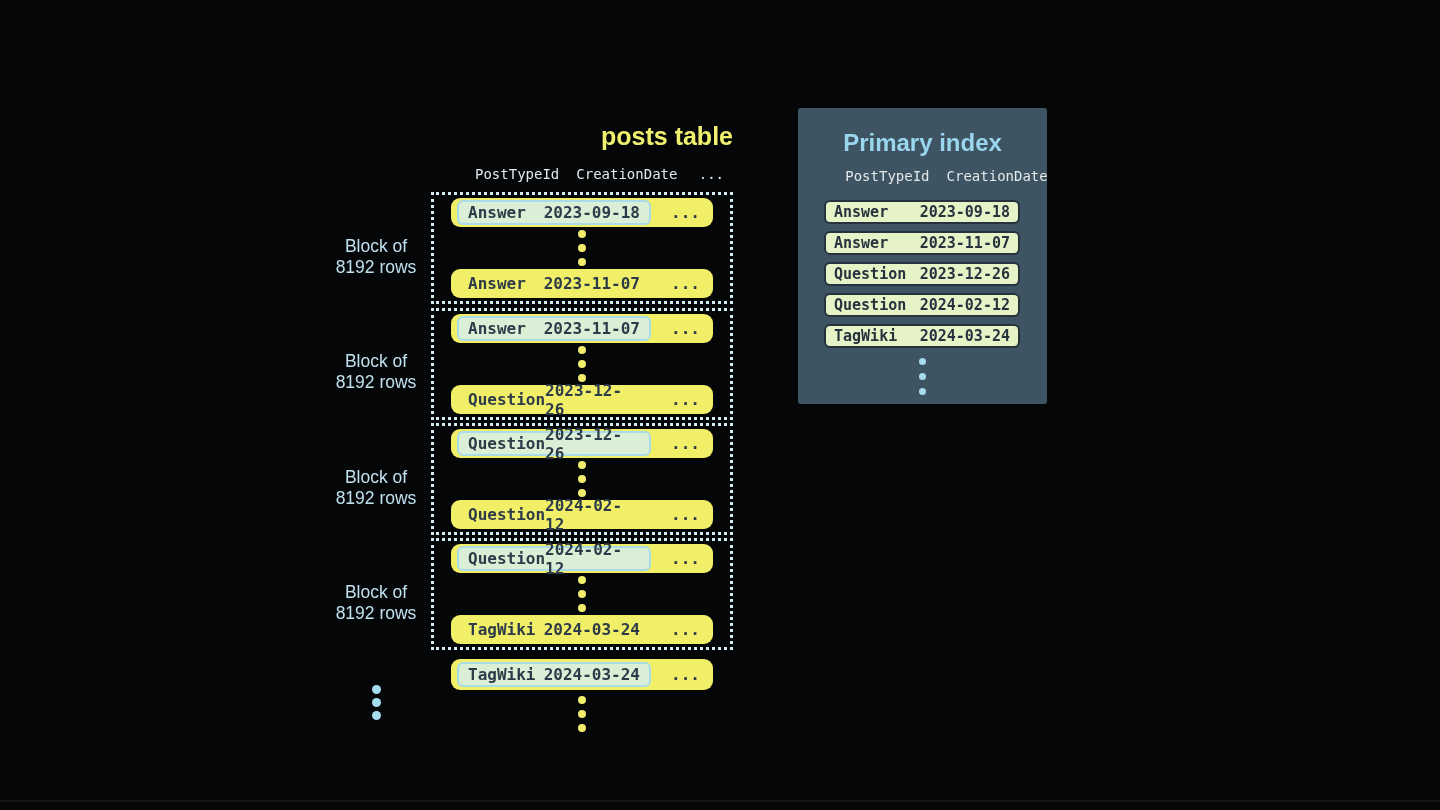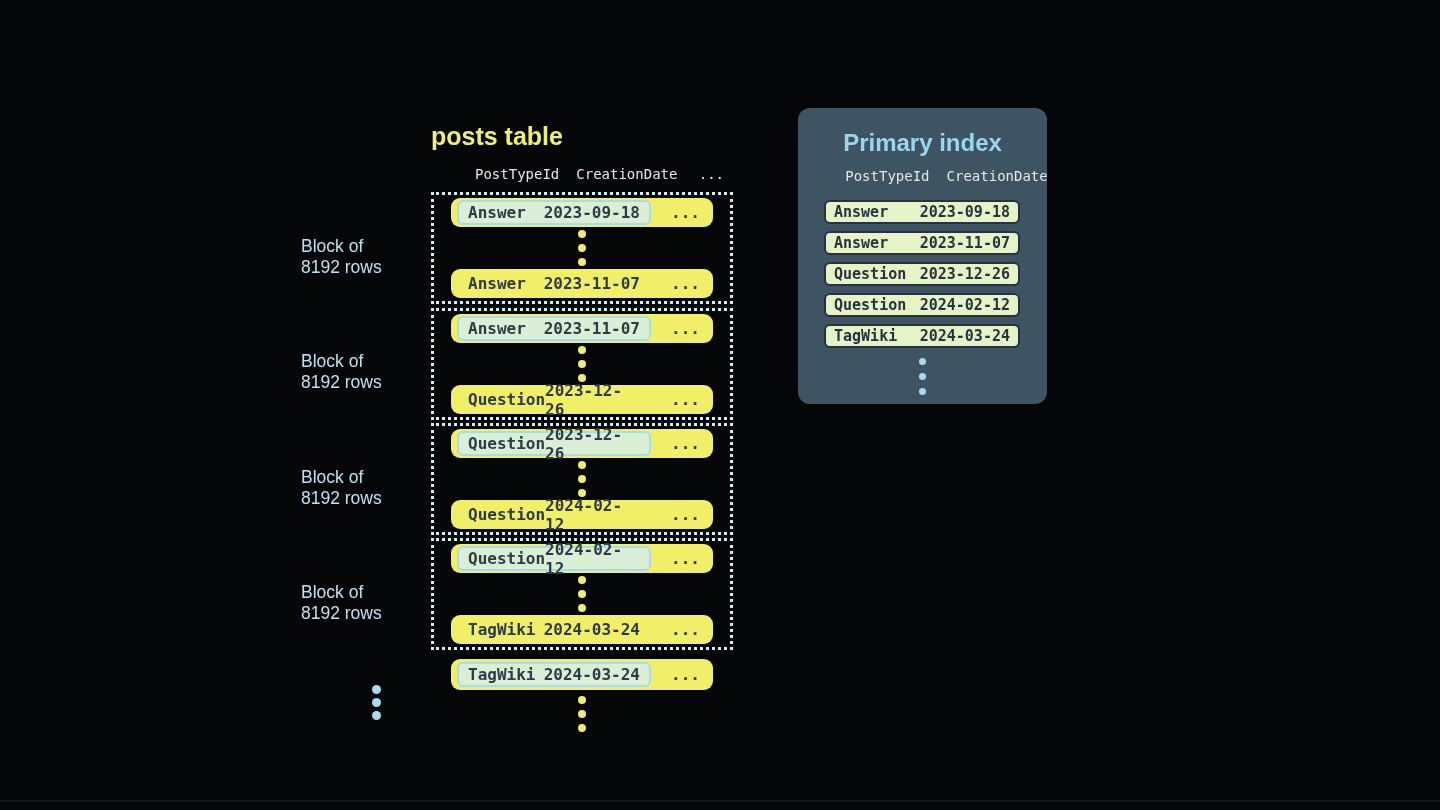--- a/index.html
+++ b/index.html
@@ -6,37 +6,37 @@
   .stage {
     position:relative; width:1440px; height:810px;
     background:#050608; overflow:hidden;
     font-family:"Liberation Sans", sans-serif;
   }
   .mono { font-family:"DejaVu Sans Mono","Liberation Mono",monospace;margin-left:24px; }
 
   
   .posts-title {
     position:absolute; left:431px; top:122px; width:302px;
-    text-align:left; color:#f0f06e; font-size:25px; font-weight:600;
+    text-align:right; color:#f0f06e; font-size:25px; font-weight:600;
   }
   .posts-header {
     position:absolute; left:451px; top:166px; width:262px;
     display:flex; align-items:center; gap:17px;
     color:#e3e8ea; font-size:14px;
   }
   .posts-header .h-more { margin-left:auto; padding-right:13px; }
 
   .block {
     position:absolute; left:431px; width:302px; height:112px;
     border:3px dotted #d4ecf4; box-sizing:border-box;
     display:flex; flex-direction:column; align-items:center;
     justify-content:space-between; padding:3px 0;
   }
   .block-label {
-    position:absolute; left:301px; width:150px; 
+    position:absolute; left:301px; width:150px; text-align:center;
     color:#bfe0ee; font-size:17.5px; line-height:21px;
   }
 
   .prow {
     width:262px; height:31px; background:#f1ee68; border-radius:9px;
     display:flex; align-items:center; box-sizing:border-box;
     padding:0 13px 0 6px;
     font-family:"DejaVu Sans Mono","Liberation Mono",monospace;
     font-weight:bold; font-size:16px; color:#2d3b49;
   }
@@ -54,21 +54,21 @@
   .vdots.blue-sm i { width:7px; height:7px; background:#a5dcef; margin:4px 0; }
   .vdots.blue-lg i { width:9px; height:9px; background:#a5dcef; margin:2px 0; }
 
   .overflow-row { position:absolute; left:451px; top:659px; }
   .overflow-dots { position:absolute; left:431px; top:693px; width:302px; }
   .left-dots { position:absolute; left:301px; top:683px; width:150px; }
 
   
   .panel {
     position:absolute; left:798px; top:108px; width:249px; height:296px;
-    background:#3e5462; border-radius:12px;
+    background:#3e5462; border-radius:3px;
   }
   .panel-title {
     position:absolute; top:21px; width:100%; text-align:center;
     color:#9ad7ee; font-size:24px; font-weight:600;
   }
   .panel-header {
     position:absolute; top:60px; width:100%;
     display:flex; justify-content:center; gap:17px;
     color:#e3e8ea; font-size:14px;
   }

